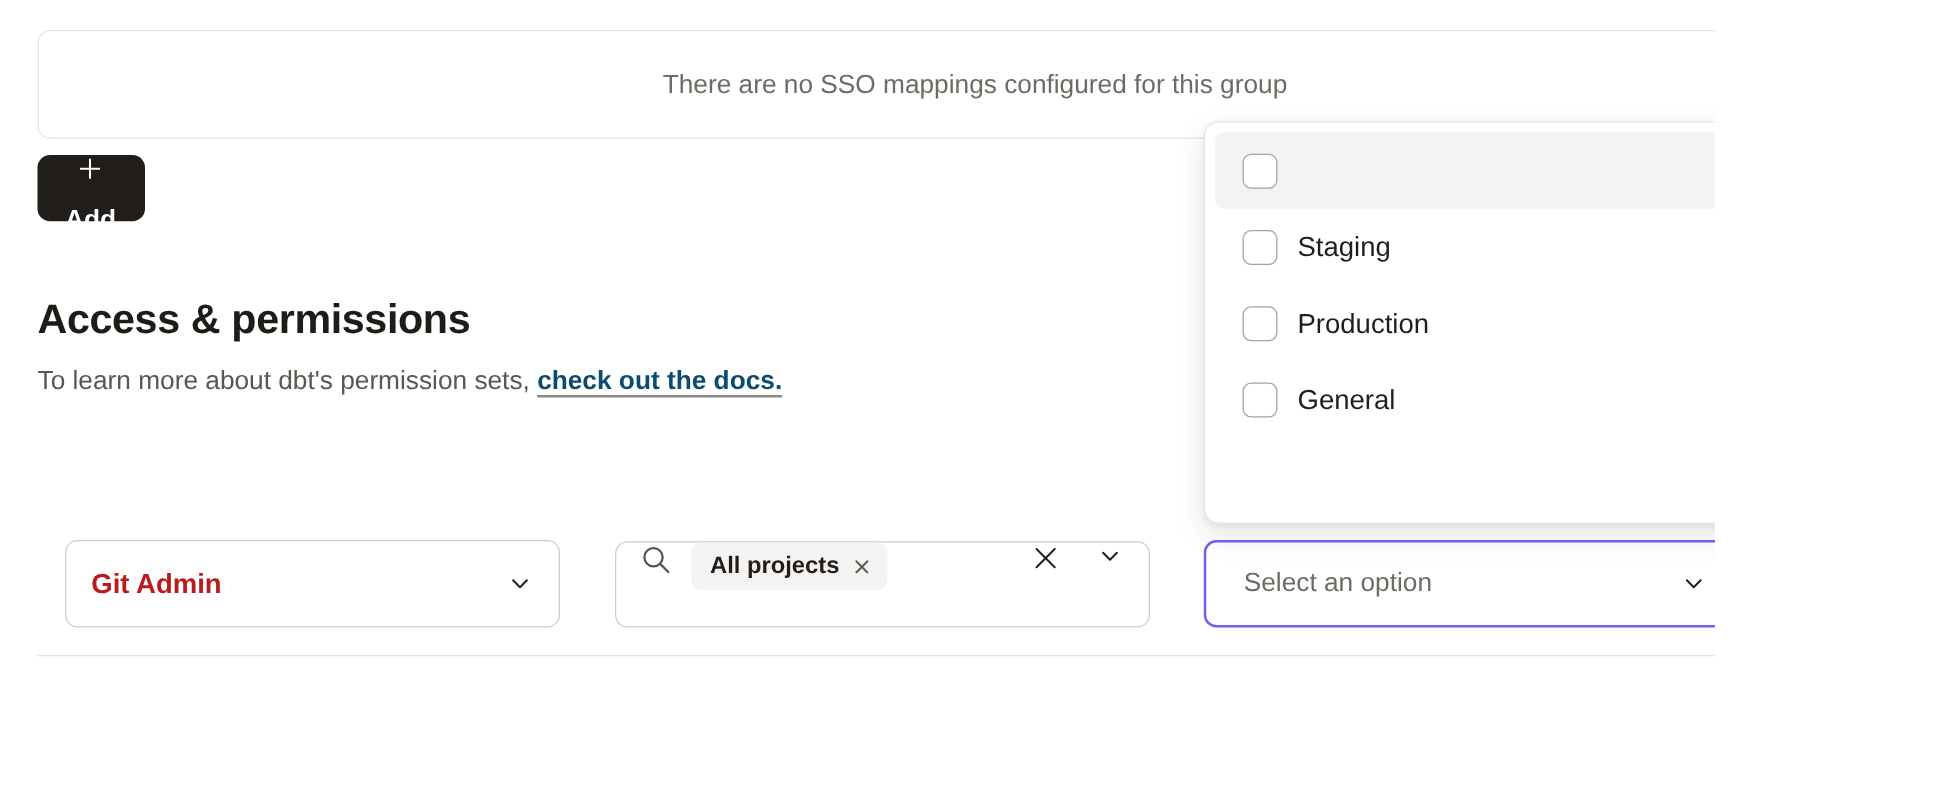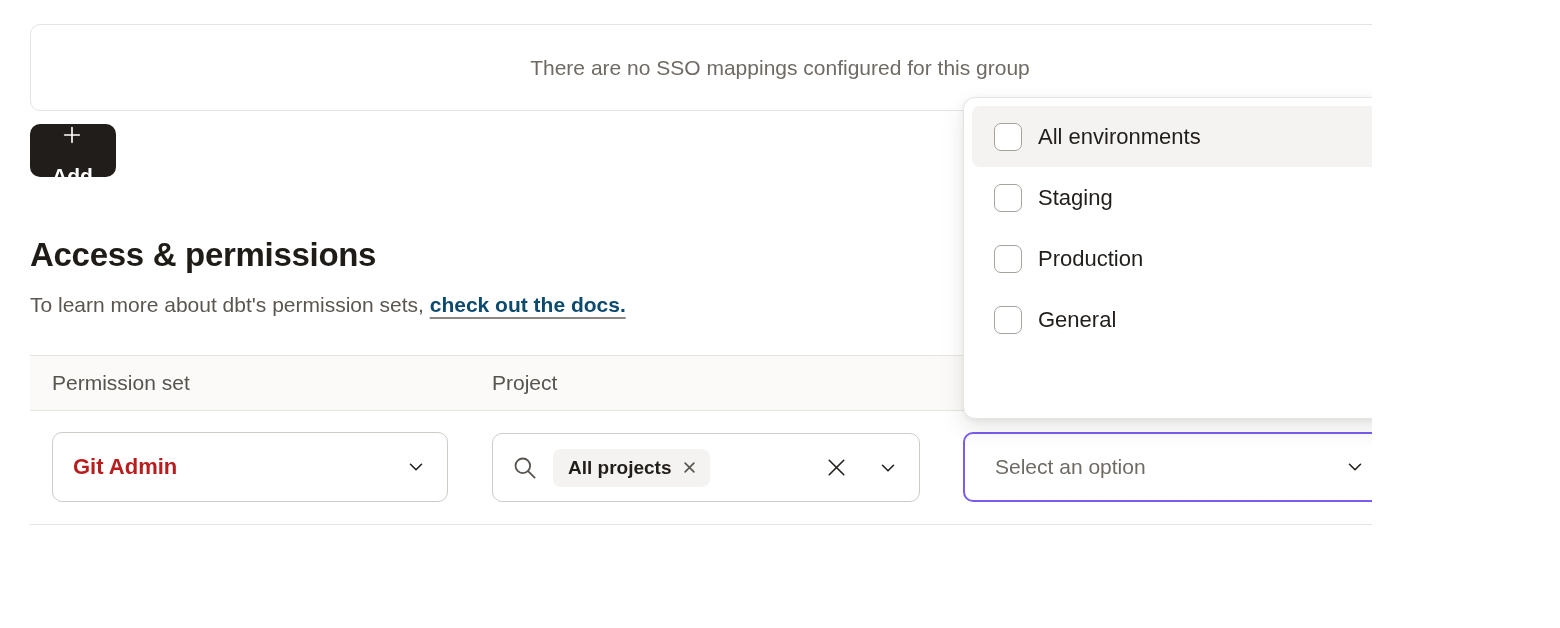--- a/index.html
+++ b/index.html
@@ -55,21 +55,21 @@
     display: flex; align-items: center; cursor: pointer;
   }
   .permission-select { left: 52px; top: 432px; width: 396px; height: 70px; padding: 0 20px; }
   .permission-select .value { font-size: 22px; font-weight: 600; color: #b91c1c; flex: 1; }
   .chev { width: 22px; height: 22px; display: block; }
 
   
   .project-field {
     position: absolute; left: 492px; top: 433px; width: 428px; height: 69px;
     background: #fff; border: 1px solid #cfccc7; border-radius: 10px;
-    display: flex; align-items: center; cursor: text;
+    display: flex; align-items: flex-start; cursor: text;
   }
   .search-icon { width: 27px; height: 27px; margin-left: 18px; flex: none; display: block; }
   .chip {
     margin-left: 15px; height: 38px; background: #f4f3f1; border-radius: 8px;
     display: inline-flex; align-items: center; padding: 0 13px 0 15px; gap: 11px; flex: none;
   }
   .chip .chip-label { font-size: 19px; font-weight: 600; color: #211d1a; white-space: nowrap; }
   .chip .chip-x { width: 15px; height: 15px; display: block; cursor: pointer; }
   .project-field .spacer { flex: 1; }
   .clear-x { width: 25px; height: 25px; margin-right: 28px; flex: none; display: block; cursor: pointer; }
@@ -120,24 +120,20 @@
           <line x1="4" y1="12" x2="20" y2="12"></line>
       </svg>
     </span>
     <span class="lbl">Add</span>
   </button>
 
   <h2 class="section-title">Access &amp; permissions</h2>
 
   <p class="section-desc"><span>To learn more about dbt's permission sets, </span><span class="docs-link">check out the docs.</span></p>
 
-  <div class="table-head">
-    <span class="col-label col-permission">Permission set</span>
-    <span class="col-label col-project">Project</span>
-  </div>
 
   <div class="select-box permission-select">
     <span class="value">Git Admin</span>
     <span>
       <svg class="chev" viewBox="0 0 24 24" fill="none" stroke="#211d1a" stroke-width="1.7" stroke-linecap="round" stroke-linejoin="round">
         <polyline points="6,9 12,15 18,9"></polyline>
       </svg>
     </span>
   </div>
 
@@ -186,21 +182,20 @@
         <line x1="19" y1="5" x2="5" y2="19"></line>
     </svg>
   </span>
 
   <div class="row-divider"></div>
 
 
   <div class="dropdown">
     <div class="option highlighted">
       <span class="checkbox"></span>
-      <span class="opt-label">All environments</span>
     </div>
     <div class="option">
       <span class="checkbox"></span>
       <span class="opt-label">Staging</span>
     </div>
     <div class="option">
       <span class="checkbox"></span>
       <span class="opt-label">Production</span>
     </div>
     <div class="option">

